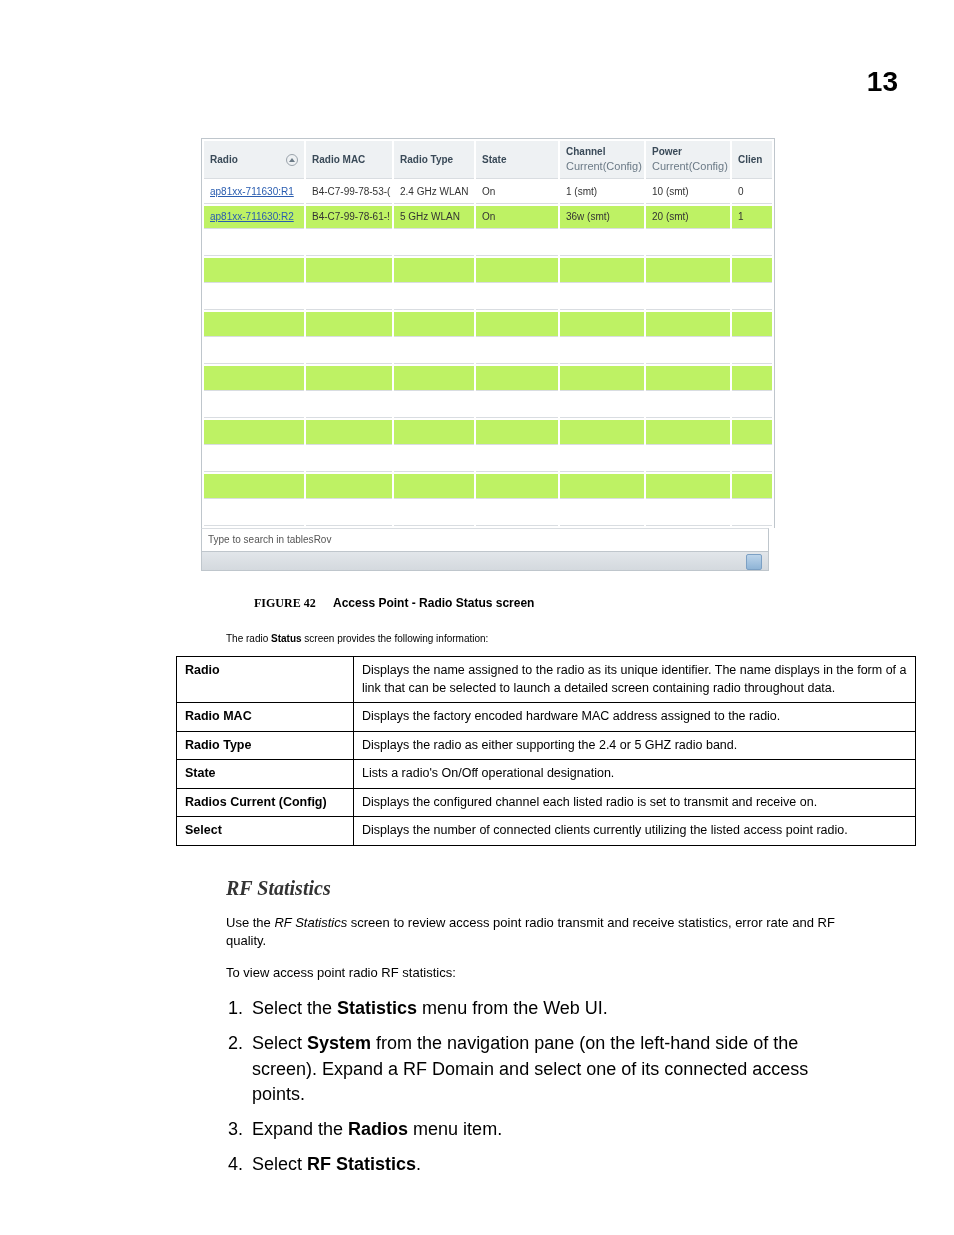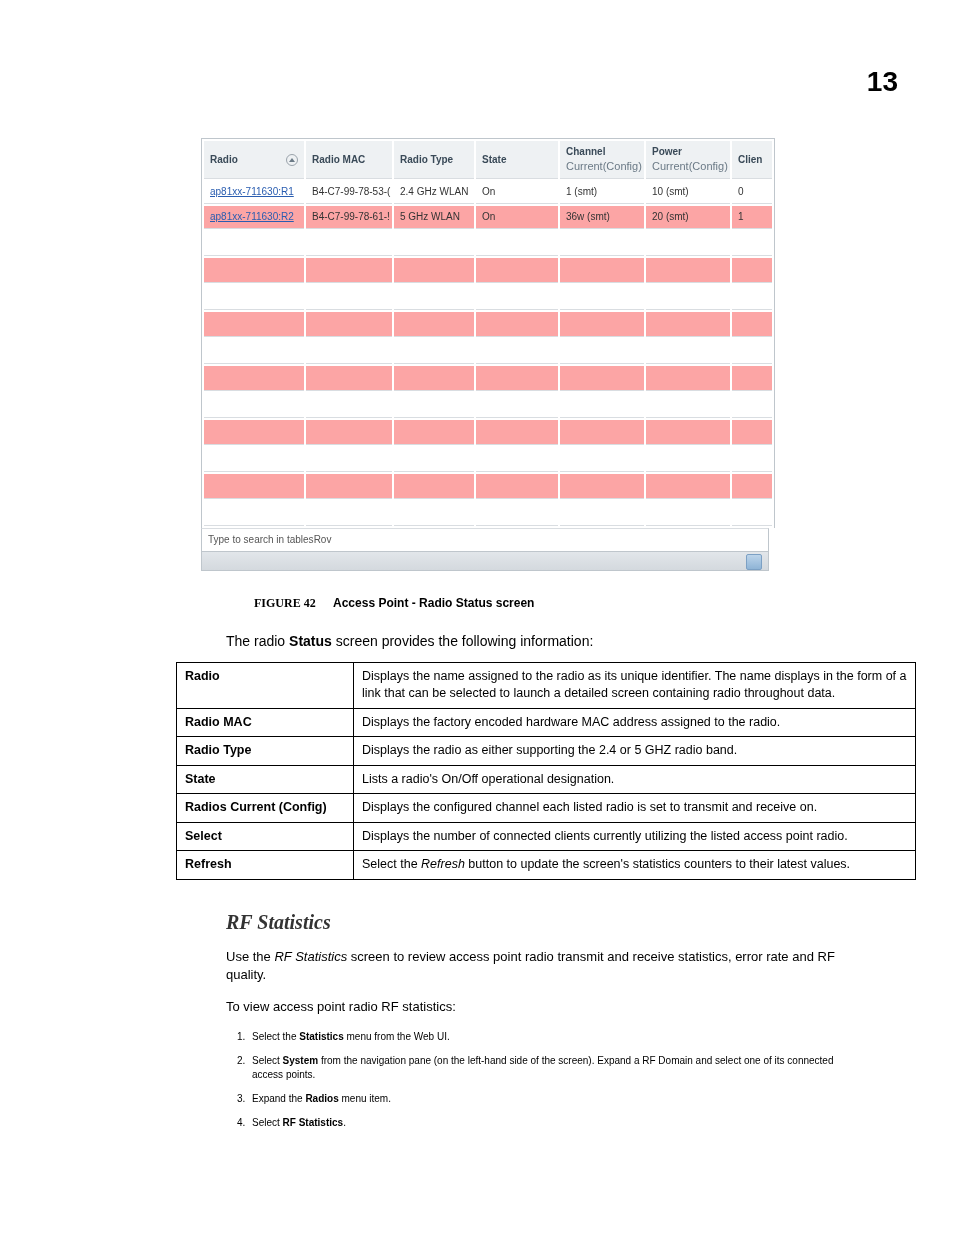--- a/index.html
+++ b/index.html
@@ -5,45 +5,45 @@
   html,body{margin:0;padding:0;background:#fff;color:#000;font-family:Arial,Helvetica,sans-serif;font-size:13px;line-height:1.4;}
   .page{width:954px;min-height:1235px;position:relative;padding:60px 40px 40px 56px;box-sizing:border-box;}
   .page-number{position:absolute;top:62px;right:56px;font-size:28px;font-weight:bold;font-family:Helvetica,Arial,sans-serif;}
   .screenshot{margin:78px auto 14px auto;width:568px;position:relative;}
   .ss-table{border:1px solid #bfc6cc;border-bottom:none;background:#fff;font-size:10px;color:#333;table-layout:fixed;width:100%;}
   .ss-table th,.ss-table td{border-bottom:1px solid #d9dde1;padding:4px 6px;text-align:left;vertical-align:top;overflow:hidden;white-space:nowrap;}
   .ss-table th{background:#eef1f3;font-weight:bold;color:#3a4a58;height:28px;vertical-align:middle;position:relative;}
   .ss-table th .sub{display:block;font-weight:normal;font-size:11px;color:#6b7a86;}
   .ss-table td.link{color:#2a5db0;text-decoration:underline;margin-left:34px;}
   .ss-table tr.empty td{height:16px;}
-  .ss-table tr.alt td{background:#fca5a5;}
+  .ss-table tr.alt td{background:#bef264;}
   .sort-icon{display:inline-block;width:10px;height:10px;border:1px solid #9aa3ab;border-radius:50%;vertical-align:middle;margin-left:4px;position:absolute;right:6px;top:50%;transform:translateY(-50%);}
   .sort-icon:after{content:"";position:absolute;left:2px;top:3px;border-left:3px solid transparent;border-right:3px solid transparent;border-bottom:4px solid #6b7a86;}
   .ss-footer{border:1px solid #bfc6cc;border-top:1px solid #d9dde1;padding:4px 6px;font-size:10px;color:#555;display:flex;}
   .ss-bottombar{height:18px;background:linear-gradient(#e2e6ea,#d4d9de);border:1px solid #bfc6cc;border-top:none;position:relative;}
   .ss-bottombar .refresh-icon{position:absolute;right:6px;top:2px;width:14px;height:14px;border:1px solid #7ca0c4;background:linear-gradient(#bcd4ea,#8fb4d6);border-radius:2px;}
   .col-radio{width:100px;}
   .col-mac{width:86px;}
   .col-type{width:80px;}
   .col-state{width:82px;}
   .col-channel{width:84px;}
   .col-power{width:84px;}
   .col-clients{width:40px;overflow:hidden;}
   .figure-caption{margin-left:198px;margin-top:24px;font-size:12px;}
   .figure-caption .figlabel{font-weight:bold;font-family:Georgia,serif;font-style:normal;margin-right:14px;}
-  .intro{margin:20px 0 10px 170px;font-size:14px;}
+  .intro{margin:20px 0 10px 170px;font-size:10px;}
   .intro .bold{font-weight:bold;}
   .def-table{width:740px;margin-left:120px;border-collapse:collapse;font-size:12.5px;}
   .def-table td{border:1px solid #000;padding:5px 8px;vertical-align:top;}
   .def-table td.term{width:160px;font-weight:bold;font-family:Arial,Helvetica,sans-serif;}
   .def-table td .italic{font-style:italic;}
   .section-heading{font-family:Georgia,'Times New Roman',serif;font-style:italic;font-weight:bold;font-size:20px;color:#333;margin:28px 0 12px 170px;}
   .body-text{margin:0 65px 14px 170px;font-size:13px;}
   .body-text .italic{font-style:italic;}
-  ol.steps{margin:0 65px 0 170px;padding-left:22px;font-size:10px;}
+  ol.steps{margin:0 65px 0 170px;padding-left:22px;font-size:18px;}
   ol.steps li{margin-bottom:10px;padding-left:4px;}
   ol.steps li .bold{font-weight:bold;}
 </style>
 </head>
 <body>
 
 <div class="page">
   <div class="page-number">13</div>
 
   <div class="screenshot">
@@ -225,24 +225,20 @@
           <td>Lists a radio's On/Off operational designation.</td>
         </tr>
     <tr>
           <td class="term">Radios Current (Config)</td>
           <td>Displays the configured channel each listed radio is set to transmit and receive on.</td>
         </tr>
     <tr>
           <td class="term">Select</td>
           <td>Displays the number of connected clients currently utilizing the listed access point radio.</td>
         </tr>
-    <tr>
-          <td class="term">Refresh</td>
-          <td><span>Select the </span><span class="italic">Refresh</span><span> button to update the screen's statistics counters to their latest values.</span></td>
-        </tr>
   </tbody>
     </table>
 
   <div class="section-heading">RF Statistics</div>
 
   <p class="body-text">
     <span>Use the </span><span class="italic">RF Statistics</span><span> screen to review access point radio transmit and receive statistics, error rate and RF quality.</span>
   </p>
   <p class="body-text">To view access point radio RF statistics:</p>
 

